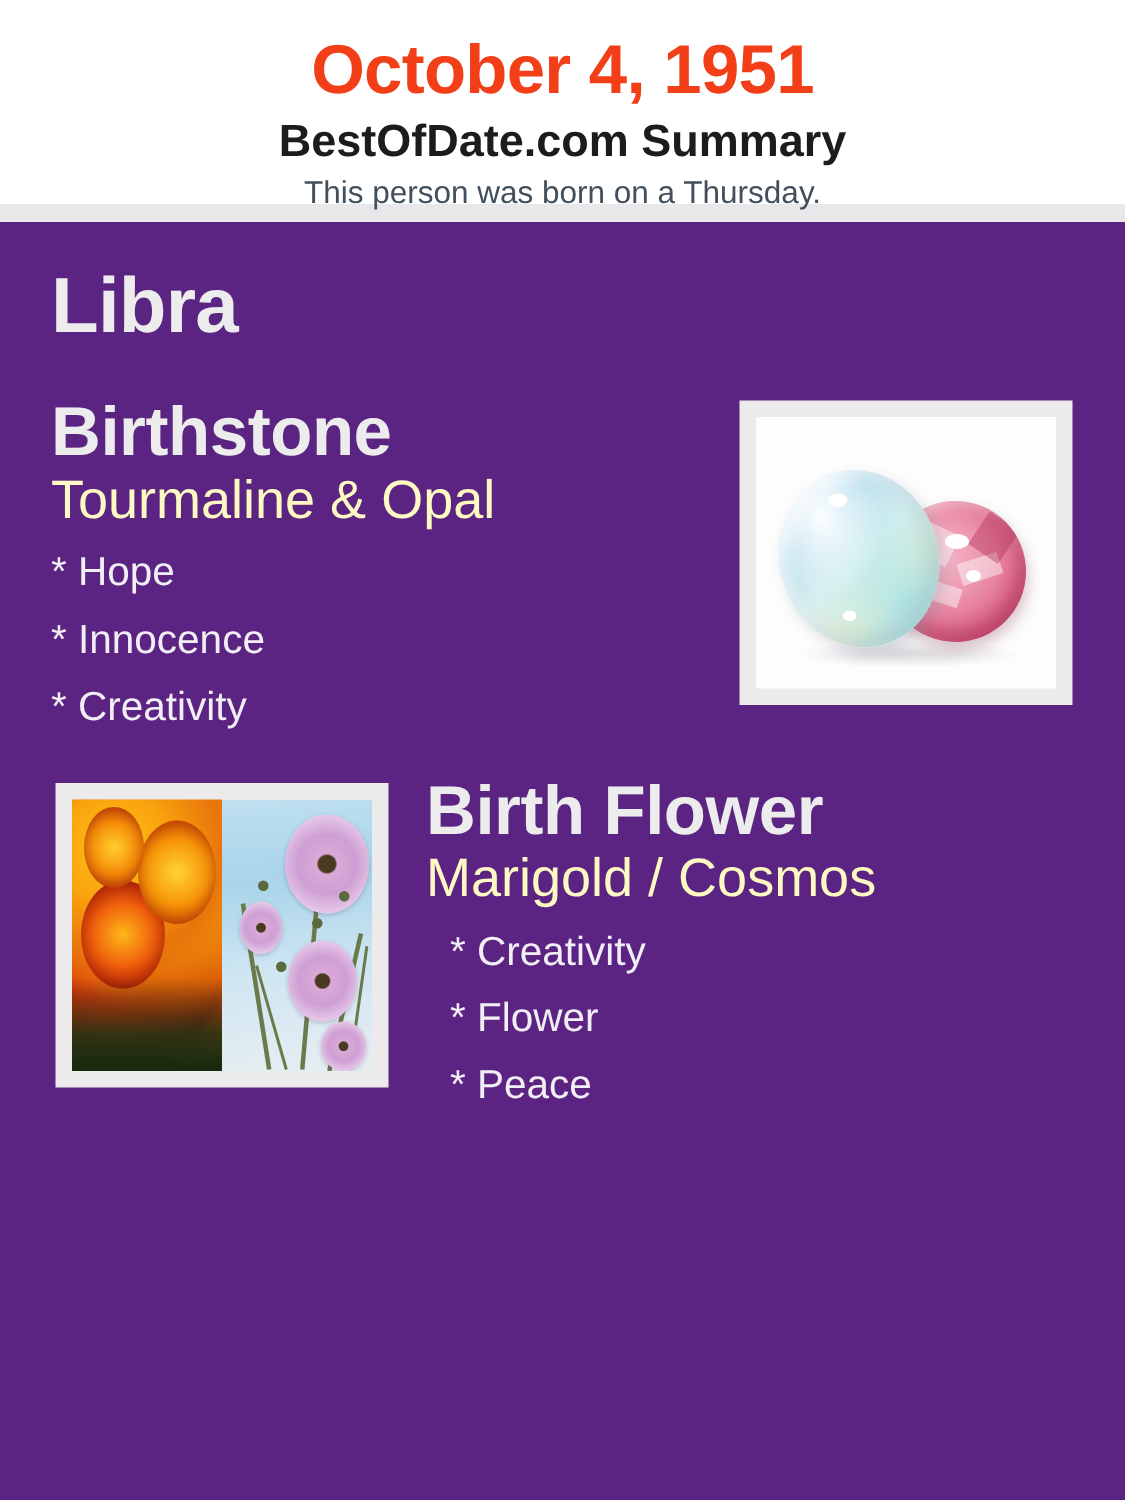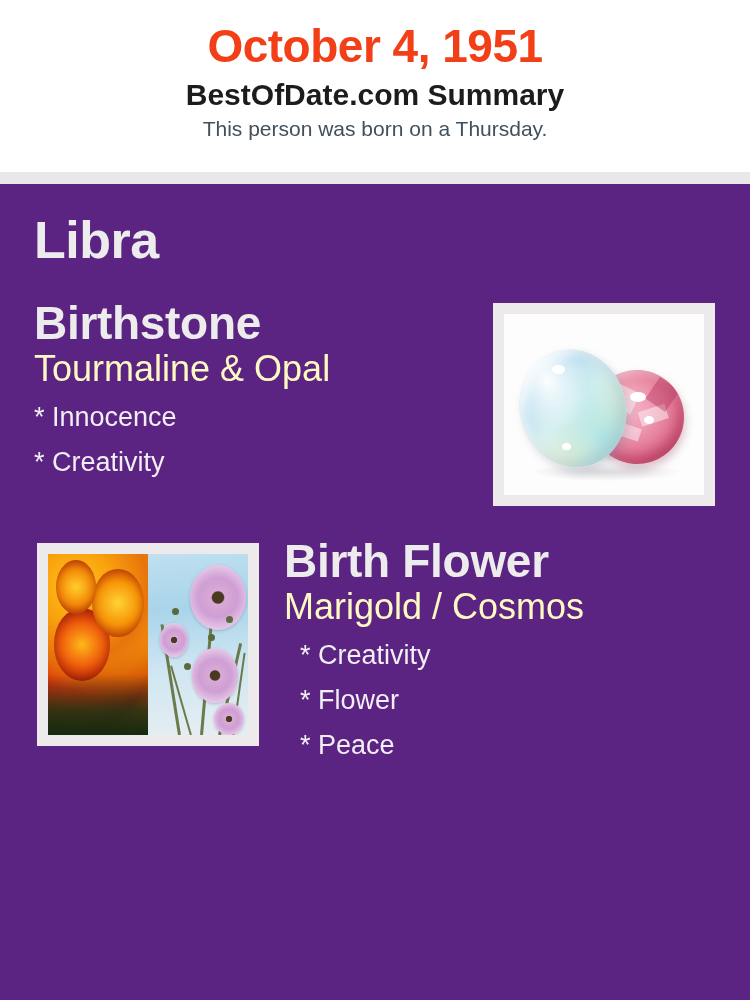--- a/index.html
+++ b/index.html
@@ -11,21 +11,21 @@
     height: 1000px;
     overflow: hidden;
     background: #5c2482;
     font-family: "Liberation Sans", sans-serif;
     -webkit-font-smoothing: antialiased;
   }
 
   
   .header {
     background: #ffffff;
-    height: 172px;
+    height: 136px;
     box-sizing: border-box;
     padding-top: 22px;
     text-align: center;
   }
   .header-title {
     font-size: 46px;
     font-weight: bold;
     color: #f23f18;
     line-height: 1.05;
     letter-spacing: -0.5px;
@@ -282,20 +282,21 @@
   <div class="zodiac">
     <div class="zodiac-name">Libra</div>
   </div>
 
   <div class="stone-section">
 
     <div class="stone-text">
       <div class="section-heading">Birthstone</div>
       <div class="section-subheading">Tourmaline &amp; Opal</div>
       <ul class="trait-list">
+        <li>* Hope</li>
         <li>* Innocence</li>
         <li>* Creativity</li>
       </ul>
     </div>
 
     <div class="photo-frame frame-gem">
       <div class="photo-inner gem-canvas">
         <div class="gem-shadow"></div>
 
         <div class="tourmaline">

